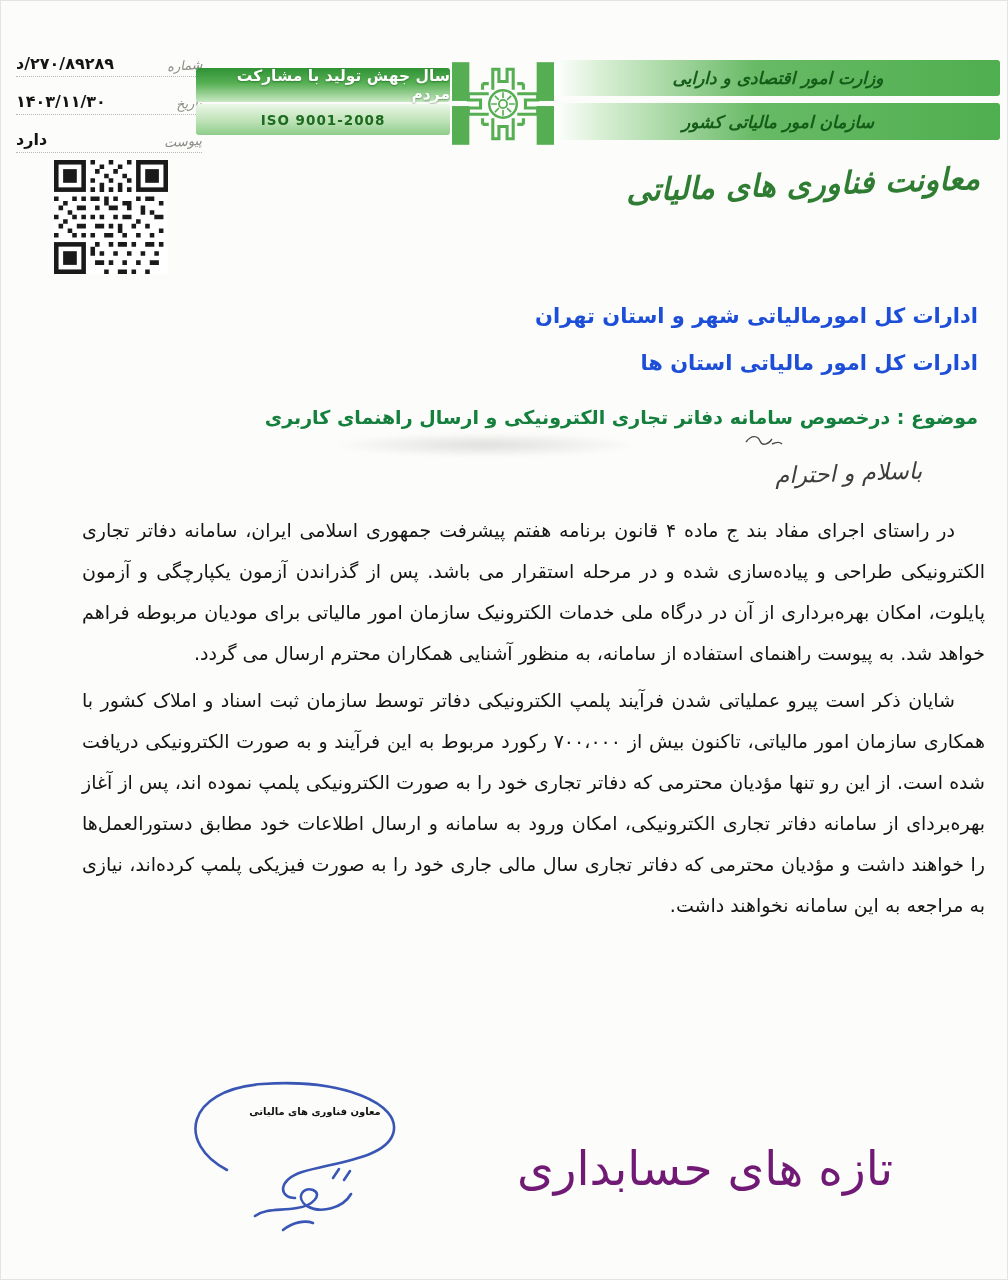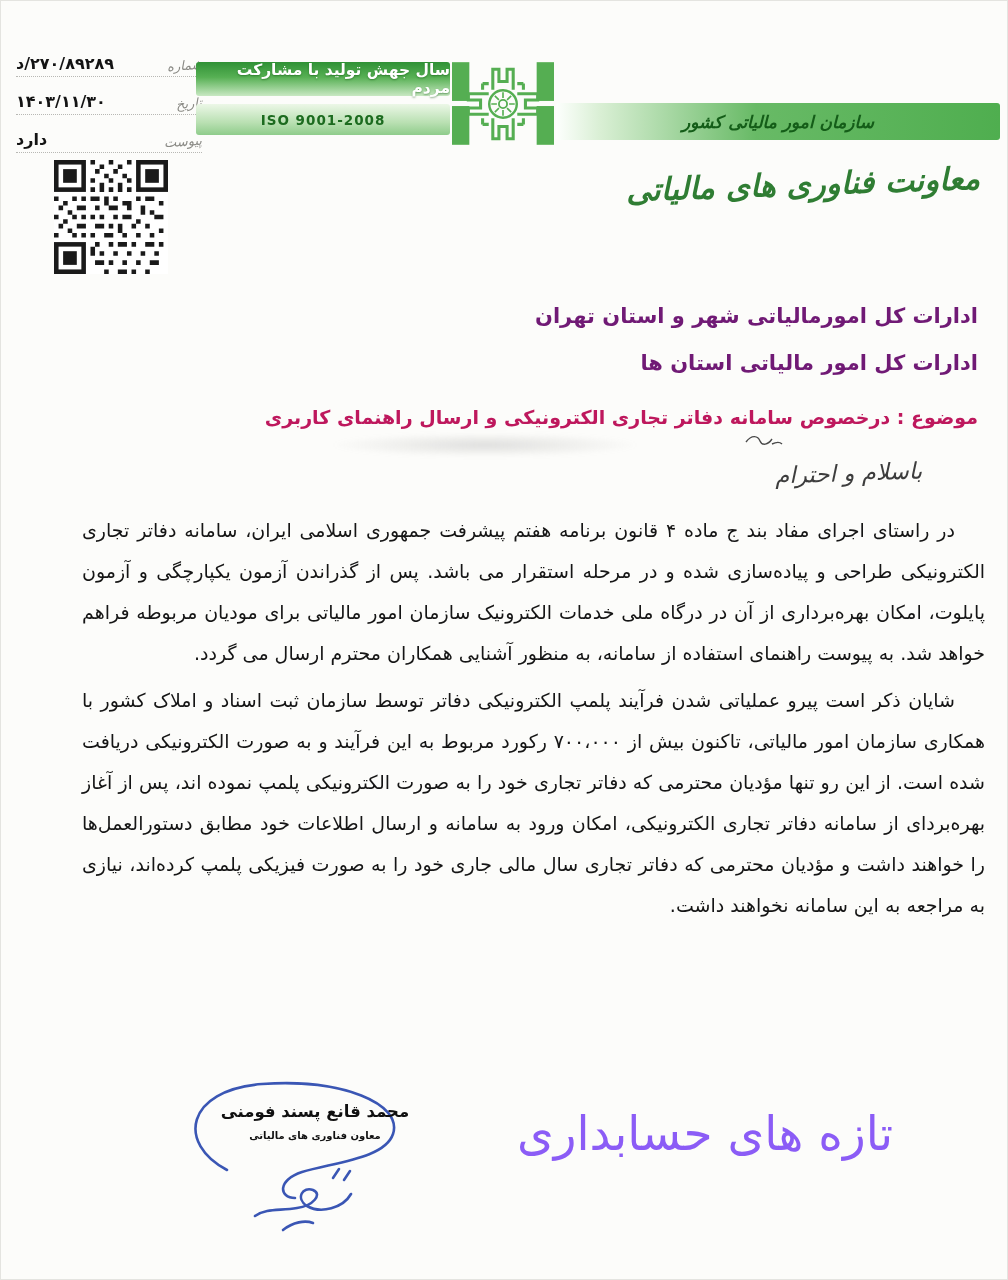--- a/index.html
+++ b/index.html
@@ -11,62 +11,62 @@
     box-shadow:inset 0 0 0 1px #e4e4e0;
   }
   
   .meta{position:absolute;left:16px;top:54px;width:186px;direction:rtl;}
   .meta-row{display:flex;align-items:flex-end;justify-content:space-between;
     border-bottom:1px dotted #b8b8b4;padding-bottom:3px;margin-bottom:15px;}
   .meta-label{font-size:13px;font-style:italic;color:#8a8a85;transform:rotate(-4deg);}
   .meta-value{font-size:16px;font-weight:bold;color:#141414;text-align:center;}
   
   .bar{position:absolute;border-radius:3px;display:flex;align-items:center;justify-content:center;}
-  .bar-slogan{left:196px;top:62px;width:254px;height:34px;
+  .bar-slogan{left:196px;top:68px;width:254px;height:34px;
     background:linear-gradient(180deg,#2f9135 0%,#57b054 45%,#c8e8c2 100%);}
   .bar-slogan span{color:#fff;font-weight:bold;font-size:15.5px;text-shadow:0 1px 2px rgba(0,70,0,.45);}
   .bar-iso{left:196px;top:104px;width:254px;height:31px;
     background:linear-gradient(180deg,#ecf7e7 0%,#b9e0b2 60%,#8fcc8b 100%);}
   .bar-iso span{color:#1c6b1f;font-weight:bold;font-size:13.5px;letter-spacing:1px;direction:ltr;}
   .bar-ministry{left:556px;top:60px;width:444px;height:36px;
     background:linear-gradient(270deg,#4fae4f 0%,#68ba66 55%,#d9efd4 90%,#fdfffd 100%);}
   .bar-org{left:556px;top:103px;width:444px;height:37px;
     background:linear-gradient(270deg,#4fae4f 0%,#68ba66 55%,#d9efd4 90%,#fdfffd 100%);}
   .bar-ministry span,.bar-org span{color:#145d18;font-weight:bold;font-style:italic;font-size:17px;}
   .logo{position:absolute;left:452px;top:50px;width:102px;height:108px;}
   
   .qr{position:absolute;left:52px;top:160px;width:118px;height:114px;}
   
   .dept{position:absolute;right:28px;top:166px;font-size:31px;font-weight:bold;font-style:italic;
     color:#2f7d33;transform:rotate(-2deg);}
   
   .recipients{position:absolute;right:30px;top:293px;text-align:right;
-    font-size:21px;font-weight:bold;color:#701a75;line-height:47px;}
-  .subject{position:absolute;right:30px;top:406px;font-size:19px;font-weight:bold;color:#be185d;}
+    font-size:21px;font-weight:bold;color:#1d4ed8;line-height:47px;}
+  .subject{position:absolute;right:30px;top:406px;font-size:19px;font-weight:bold;color:#15803d;}
   .smudge{position:absolute;left:330px;top:433px;width:310px;height:24px;
     background:radial-gradient(ellipse at center,rgba(150,150,148,0.28),rgba(150,150,148,0) 70%);
     filter:blur(2px);}
   .scribble{position:absolute;left:742px;top:428px;width:42px;height:22px;}
   
   .salutation{position:absolute;right:86px;top:460px;font-size:23px;font-style:italic;
     color:#3d3d3d;transform:rotate(-2deg);}
   
   .body-text{position:absolute;left:82px;top:510px;width:903px;
     font-size:19px;color:#151515;line-height:41px;text-align:justify;direction:rtl;}
   .body-text p{margin:0;text-indent:30px;}
   .body-text p + p{margin-top:6px;}
   
   .sig-wrap{position:absolute;left:165px;top:1072px;width:290px;height:180px;}
   .sig-svg{position:absolute;left:0;top:0;width:290px;height:180px;}
   .sig-text{position:absolute;left:40px;top:28px;width:220px;text-align:center;color:#101010;}
   .sig-name{font-size:16.5px;font-weight:bold;line-height:24px;}
   .sig-title{font-size:10px;font-weight:bold;line-height:24px;}
   
-  .watermark{position:absolute;left:500px;top:1106px;width:410px;text-align:center;
-    font-size:47px;color:#8b5cf6;}
+  .watermark{position:absolute;left:500px;top:1141px;width:410px;text-align:center;
+    font-size:47px;color:#701a75;}
 </style>
 </head>
 <body>
 
 <div class="page">
 
   <div class="meta">
     <div class="meta-row">
       <span class="meta-label">شماره</span>
       <span class="meta-value">۲۷۰/۸۹۲۸۹/د</span>
@@ -79,20 +79,23 @@
       <span class="meta-label">پیوست</span>
       <span class="meta-value">دارد</span>
     </div>
   </div>
 
   <div class="bar bar-slogan">
     <span>سال جهش تولید با مشارکت مردم</span>
   </div>
   <div class="bar bar-iso">
     <span>ISO 9001-2008</span>
+  </div>
+  <div class="bar bar-ministry">
+    <span>وزارت امور اقتصادی و دارایی</span>
   </div>
   <div class="bar bar-org">
     <span>سازمان امور مالیاتی کشور</span>
   </div>
 
   <svg class="logo" viewBox="0 0 100 100">
     <g fill="#55ae52">
       <rect x="0" y="9" width="17" height="38"></rect>
       <rect x="0" y="52" width="17" height="38"></rect>
       <rect x="83" y="9" width="17" height="38"></rect>
@@ -164,20 +167,19 @@
   <div class="sig-wrap">
     <svg class="sig-svg" viewBox="0 0 290 180">
       <g fill="none" stroke="#3a56b4" stroke-width="2.6" stroke-linecap="round">
         <path d="M62 98 C 12 72, 20 18, 97 12 C 177 6, 238 32, 228 62 C 220 86, 172 90, 137 100 C 112 108, 114 126, 130 126"></path>
         <path d="M186 122 c -8 14 -30 20 -44 12 c -12 -8 -4 -20 6 -16 c 10 4 0 16 -16 18 c -18 3 -30 0 -42 8"></path>
         <path d="M118 158 c 10 -8 22 -10 30 -7"></path>
         <path d="M168 106 l 6 -9 M179 108 l 6 -9"></path>
       </g>
     </svg>
     <div class="sig-text">
-      <div class="sig-name">محمد قانع پسند فومنی</div>
       <div class="sig-title">معاون فناوری های مالیاتی</div>
     </div>
   </div>
 
   <div class="watermark">تازه های حسابداری</div>
 
 </div>
 
 </body></html>

